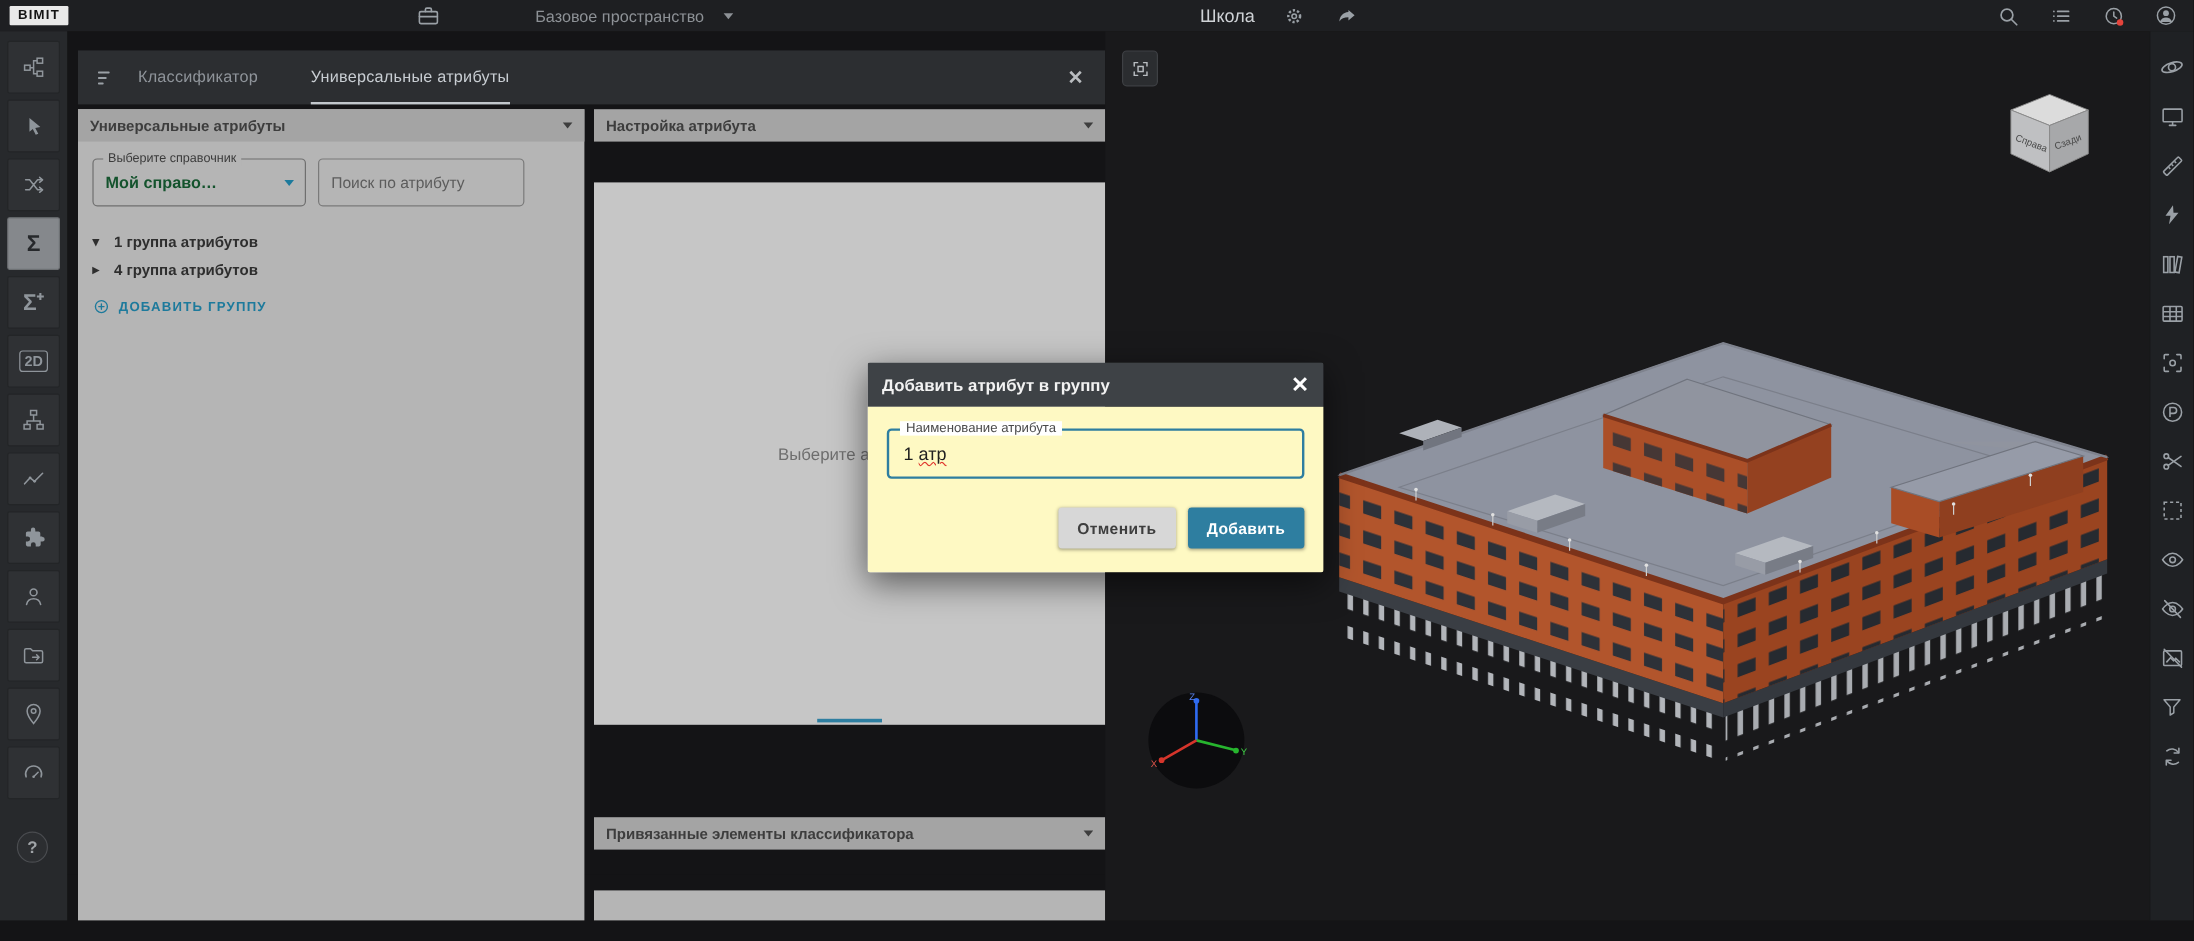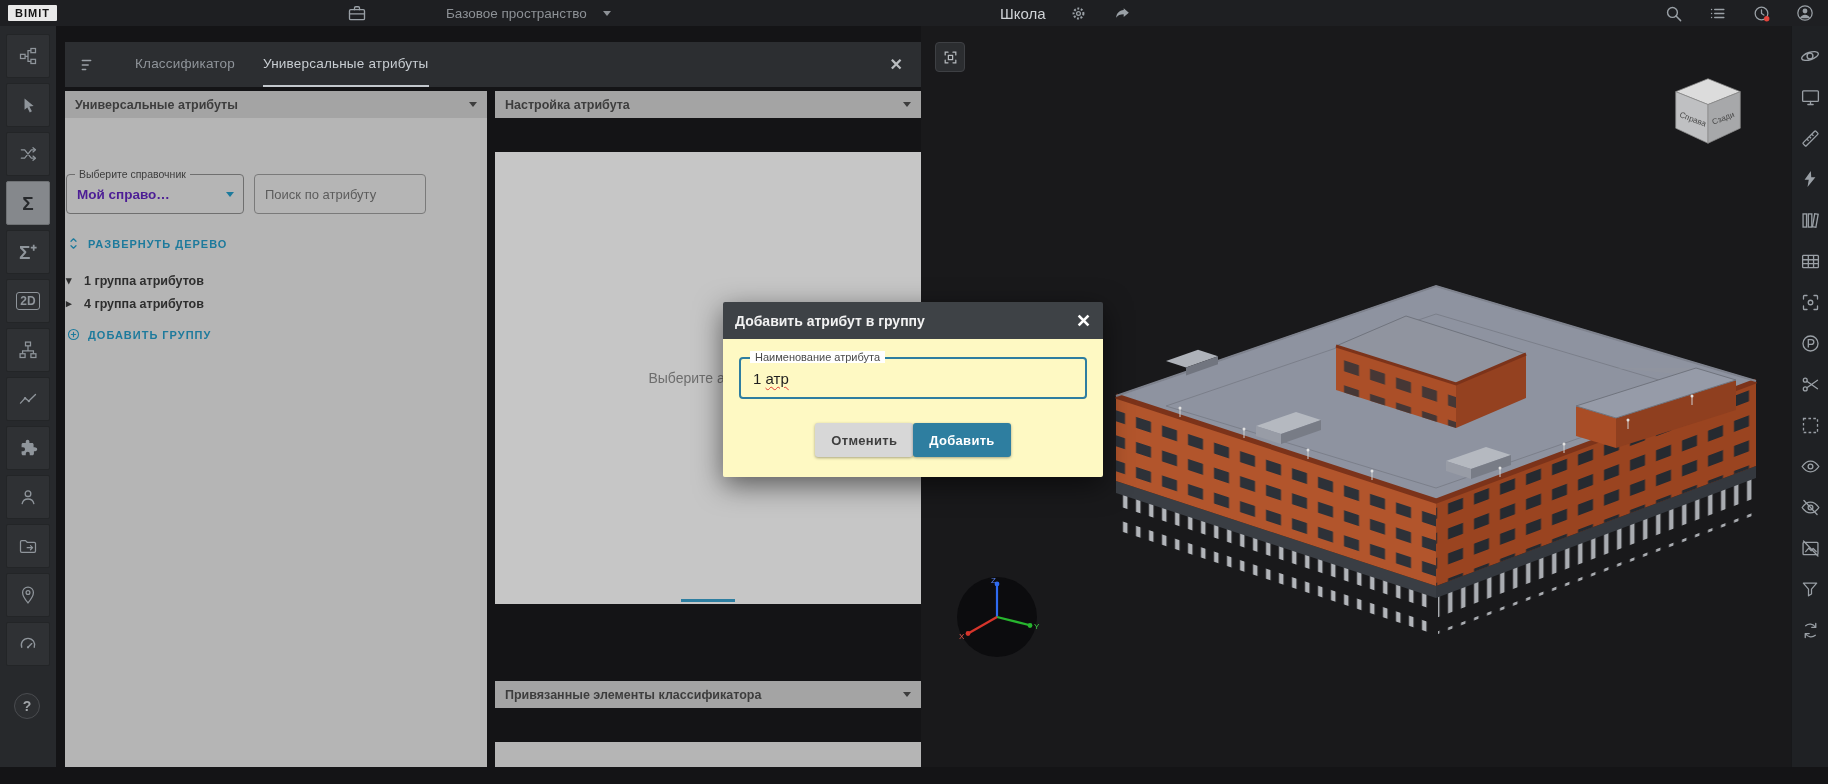--- a/index.html
+++ b/index.html
@@ -28,38 +28,38 @@
   .badge2d { border:1.5px solid currentColor; border-radius:3px; font-size:12px; font-weight:bold; padding:1px 3px; }
 
   .help-fab { position:absolute; left:14px; bottom:10px; width:26px; height:26px; border-radius:50%;
               background:#2c2e31; border:1px solid #4a4c50; color:#a0a4a8; font-size:14px; font-weight:bold;
               display:flex; align-items:center; justify-content:center; z-index:5; }
 
   
   .panel-area { width:856px; margin-left:9px; display:flex; flex-direction:column; padding-top:16px; }
   .tabbar { height:45px; background:#2c2e31; display:flex; align-items:center; }
   .panel-menu { margin-left:14px; color:#9aa0a6; }
-  .tabs { display:flex; margin-left:36px; gap:28px; height:100%; }
+  .tabs { display:flex; margin-left:16px; gap:44px; height:100%; }
   .tab { display:flex; align-items:center; color:#8f949a; font-size:13.5px; letter-spacing:.2px; height:100%;
          border-bottom:2px solid transparent; cursor:pointer; }
   .tab.active { color:#c8cdd2; border-bottom-color:#c2c7cc; }
   .tab-close { margin-left:auto; margin-right:18px; color:#b9bcbf; font-size:16px; font-weight:bold; cursor:pointer; }
 
   .panels { margin-top:4px; height:676px; display:flex; gap:8px; }
   .panel-header { height:27px; background:#a4a4a4; display:flex; align-items:center; justify-content:space-between;
                   padding:0 10px; color:#3d3d3d; font-size:12.5px; font-weight:bold; }
   .hdr-caret { width:0; height:0; border-left:4.5px solid transparent; border-right:4.5px solid transparent; border-top:5px solid #3d3d3d; }
 
   .left-panel { width:422px; background:#b5b5b5; display:flex; flex-direction:column; }
-  .lp-body { padding:14px 1px;margin-top:42px; }
+  .lp-body { padding:14px 12px; }
   .ctrl-row { display:flex; gap:10px; }
   .fieldset { position:relative; height:40px; border:1px solid #6f6f6f; border-radius:4px; }
   .fieldset .flabel { position:absolute; top:-7px; left:8px; background:#b5b5b5; padding:0 4px; font-size:10.5px; color:#3c3c3c; }
   .ref-select { width:178px; display:flex; align-items:center; justify-content:space-between; padding:0 9px 0 10px; cursor:pointer; }
-  .ref-value { color:#4c1d95; font-weight:bold; font-size:13.5px; }
+  .ref-value { color:#14532d; font-weight:bold; font-size:13.5px; }
   .teal-caret { width:0; height:0; border-left:4.5px solid transparent; border-right:4.5px solid transparent; border-top:5.5px solid #1d7a9c; }
   .search { width:172px; height:40px; border:1px solid #7a7a7a; border-radius:4px; background:transparent;
             padding:0 10px; font-size:13px; color:#333; font-family:"Liberation Sans",sans-serif; outline:none; }
   .search::placeholder { color:#5c5c5c; opacity:1; }
   .teal-link { display:flex; align-items:center; gap:7px; color:#1d7a9c; font-size:11px; font-weight:bold;
                letter-spacing:1px; cursor:pointer; }
   .expand-link { margin-top:22px; }
   .tree { margin-top:18px; }
   .tree-row { display:flex; align-items:center; gap:8px; height:23px; color:#2e2e2e; font-size:12.5px; font-weight:bold; cursor:pointer; }
   .tree-caret { font-size:11px; color:#2e2e2e; width:10px; }
@@ -89,21 +89,21 @@
   .dialog { position:absolute; left:723px; top:302px; width:380px; z-index:50; box-shadow:0 8px 28px rgba(0,0,0,.55); border-radius:2px; overflow:hidden; }
   .dialog-header { height:37px; background:#3e4246; display:flex; align-items:center; justify-content:space-between; padding:0 12px; }
   .dialog-title { color:#f2f2f2; font-size:14px; font-weight:bold; }
   .dialog-close { color:#ffffff; font-size:18px; font-weight:bold; cursor:pointer; line-height:1; }
   .dialog-body { background:#fef9c3; padding:18px 16px 20px; }
   .dlg-field { position:relative; border:2px solid #2e7ea0; border-radius:4px; height:42px; display:flex; align-items:center; padding:0 12px; }
   .dlg-field .flabel { position:absolute; top:-8px; left:9px; background:#fff; padding:0 5px; font-size:11px; color:#4a4a4a; }
   .dlg-value { font-size:15px; color:#1f1f1f; }
   .misspell { text-decoration-line:underline; text-decoration-style:wavy; text-decoration-color:#e0392f;
               text-decoration-thickness:1px; text-underline-offset:2px;margin-top:44px; }
-  .dlg-buttons { margin-top:24px; display:flex; justify-content:center; }
+  .dlg-buttons { margin-top:24px; display:flex; justify-content:flex-end; gap:10px; }
   .btn { height:34px; padding:0 16px; border:none; border-radius:3px; font-size:13px; font-weight:bold; letter-spacing:.3px;
          font-family:"Liberation Sans",sans-serif; box-shadow:0 1px 3px rgba(0,0,0,.35); cursor:pointer; }
   .btn-cancel { background:#d7d7d7; color:#3e3e3e; }
   .btn-submit { background:#2e7ea0; color:#ffffff; }
 
   svg { display:block; }
 </style>
 </head>
 <body>
 
@@ -274,26 +274,20 @@
           <div class="lp-body">
             <div class="ctrl-row">
               <div class="fieldset ref-select">
                 <span class="flabel">Выберите справочник</span>
                 <span class="ref-value">Мой справо…</span>
                 <span class="teal-caret"></span>
               </div>
               <input class="search" type="text" placeholder="Поиск по атрибуту" style="">
             </div>
 
-            <div class="teal-link expand-link">
-              <svg width="15" height="15" viewBox="0 0 24 24" fill="none" stroke="#1d7a9c" stroke-width="2" stroke-linecap="round" stroke-linejoin="round">
-                  <path d="M8 8.5l4-4 4 4M8 15.5l4 4 4-4"></path>
-                </svg>
-              <span>РАЗВЕРНУТЬ ДЕРЕВО</span>
-            </div>
 
             <div class="tree">
               <div class="tree-row">
                 <span class="tree-caret">▾</span>
                 <span>1 группа атрибутов</span>
               </div>
               <div class="tree-row">
                 <span class="tree-caret">▸</span>
                 <span>4 группа атрибутов</span>
               </div>

